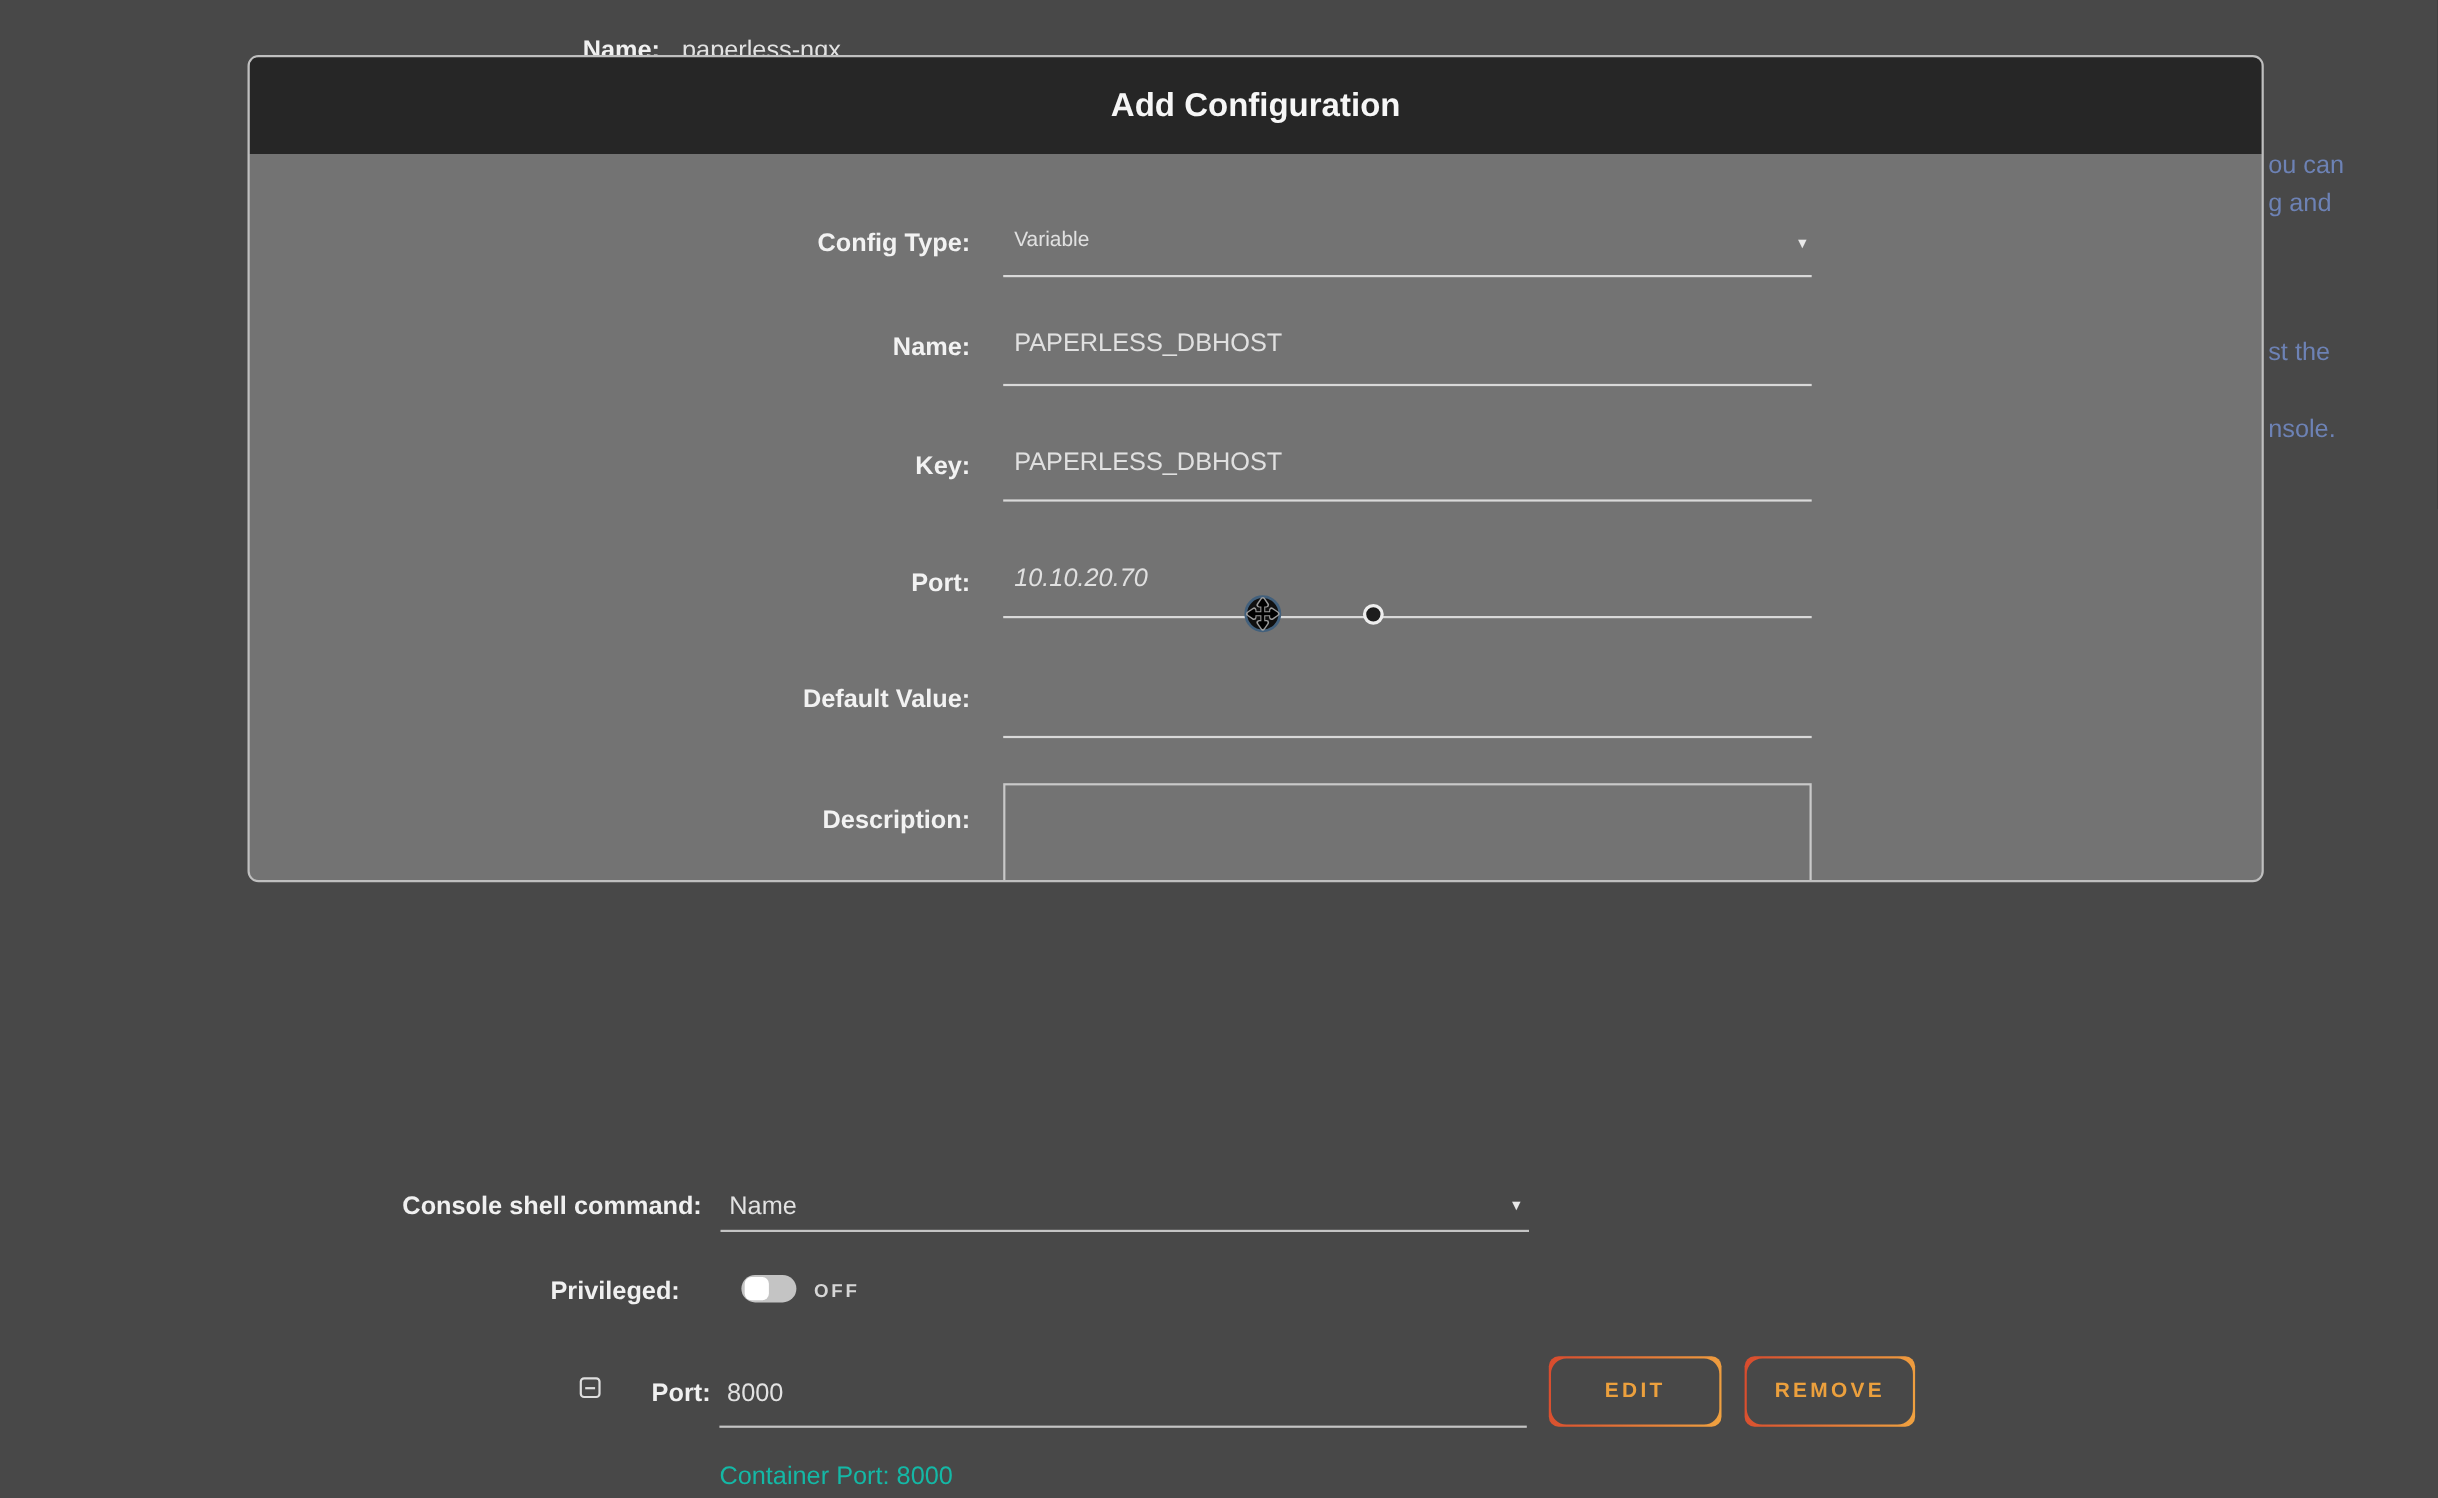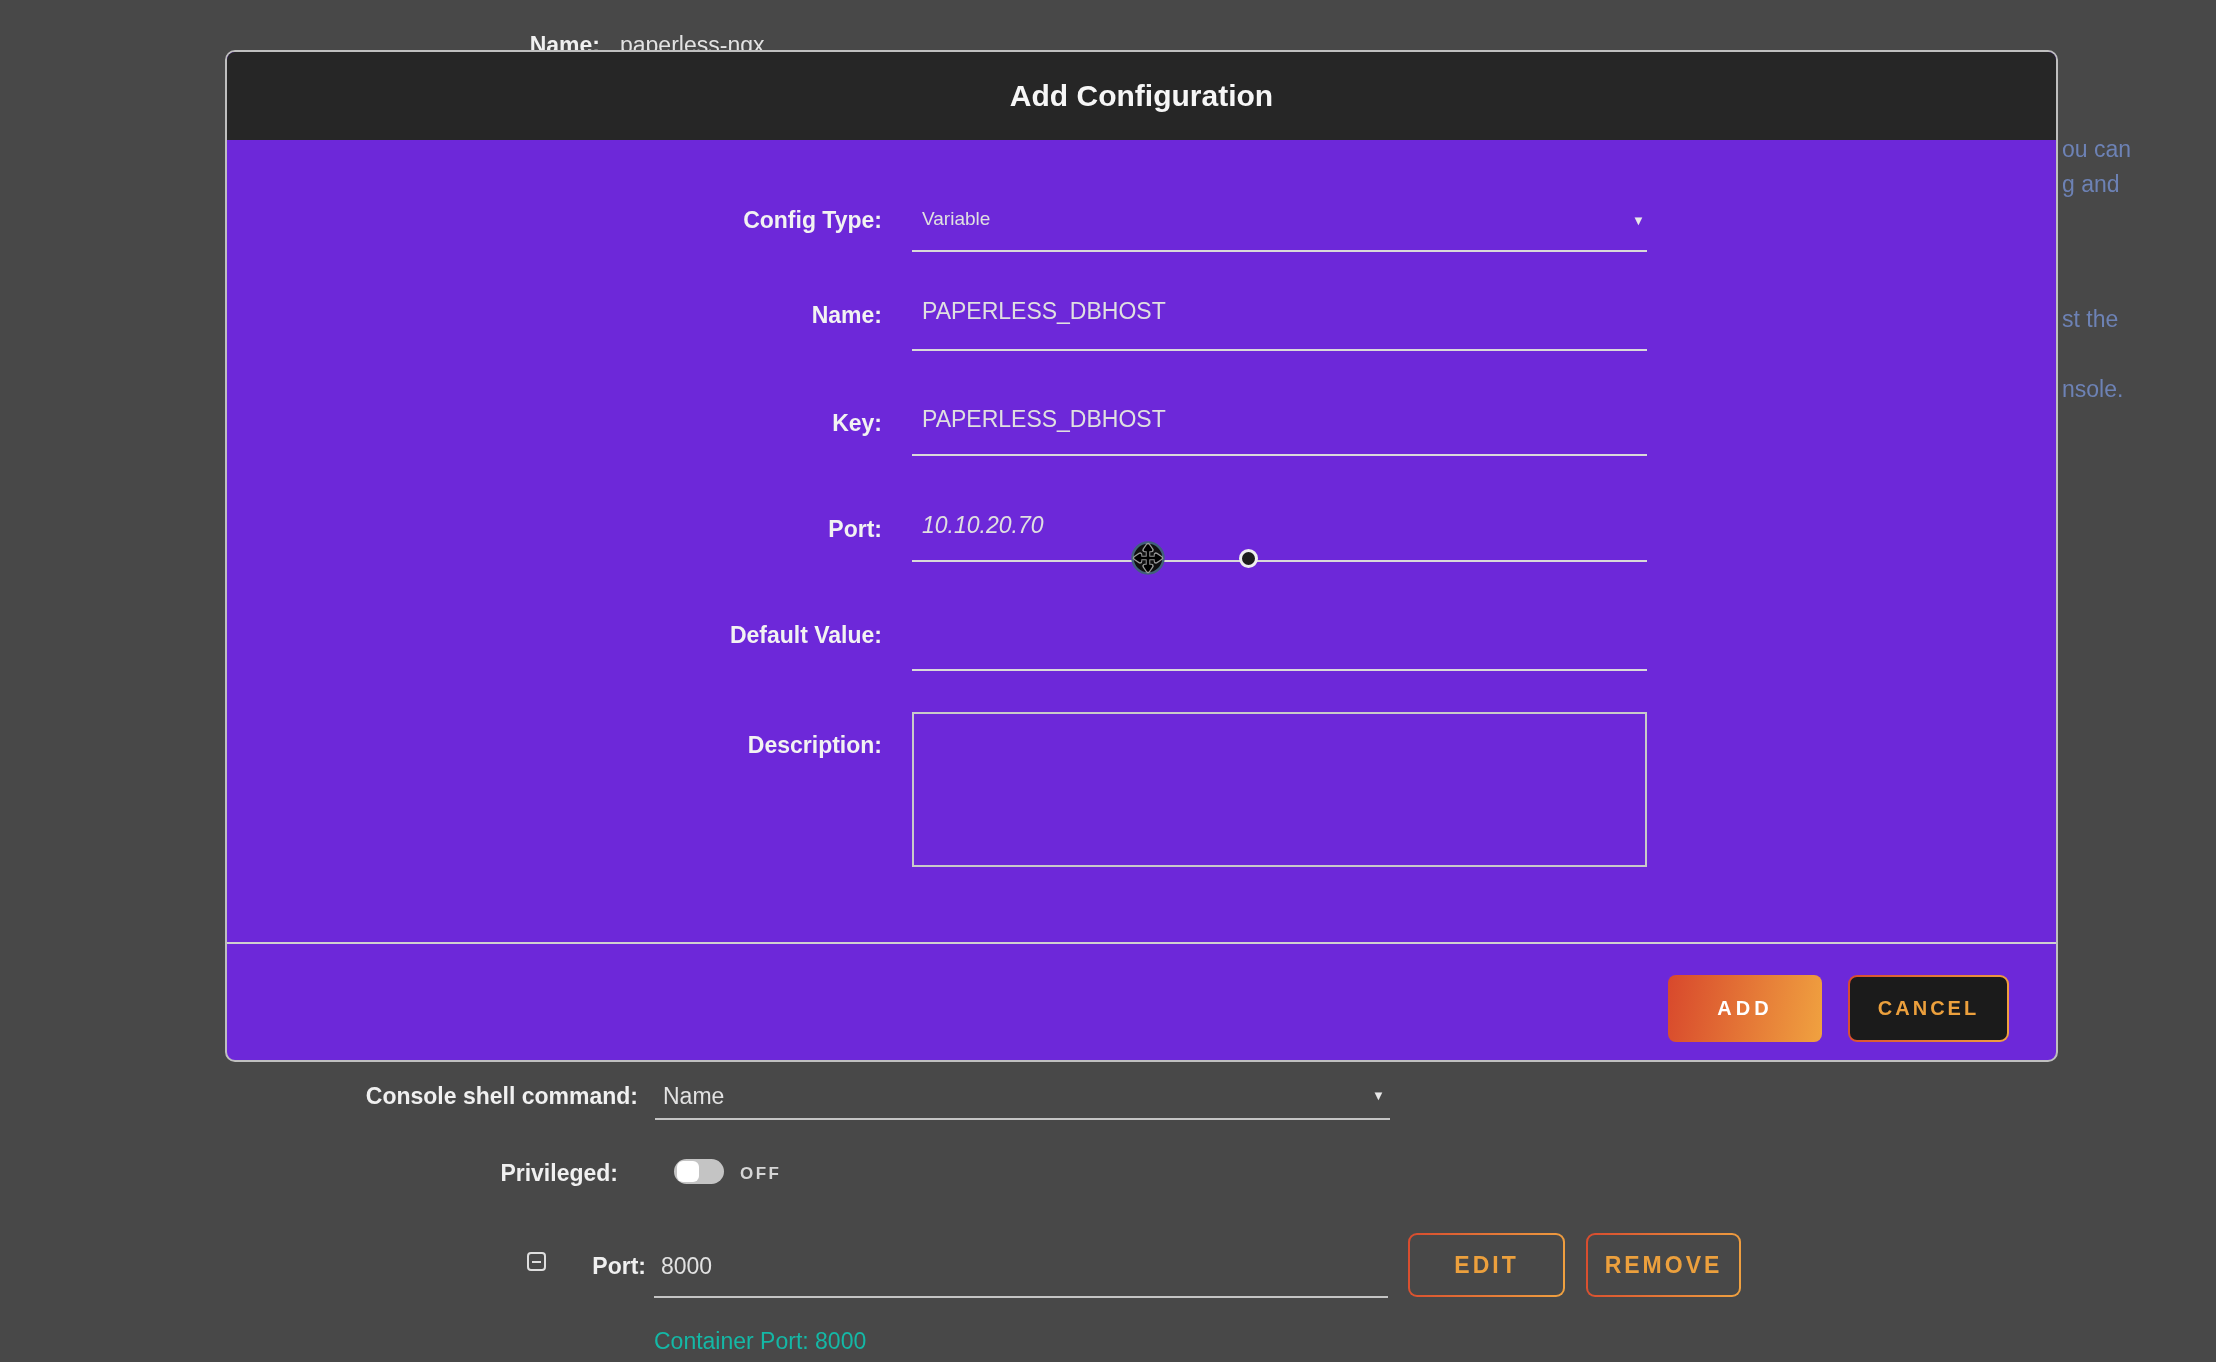--- a/index.html
+++ b/index.html
@@ -98,36 +98,36 @@
   .outline-btn .inner {
     width: 100%; height: 100%;
     border-radius: 7px;
     display: flex;
     align-items: center;
     justify-content: center;
     font-weight: bold;
     letter-spacing: 3px;
     color: #eca03d;
   }
-  .inner.on-page { background: #484848; font-size: 23px; }
+  .inner.on-page { background: #484848; font-size: 19px; border-radius: 14px; }
   .inner.on-modal { background: #1b1b1b; font-size: 20px; }
 
   .note-orange {
     position: absolute;
     left: 654px; top: 1328px;
     font-size: 23px;
     color: #14b8a6;
   }
 
   
   .modal {
     position: absolute;
     left: 225px; top: 50px;
-    width: 1833px; height: 1012px;
-    background: #6d28d9;
+    width: 1833px; height: 752px;
+    background: #737373;
     border: 2px solid #bfbfbf;
     border-radius: 10px;
     overflow: hidden;
     z-index: 10;
   }
   .modal-header {
     position: absolute;
     left: 0; top: 0;
     width: 100%; height: 88px;
     background: #262626;

